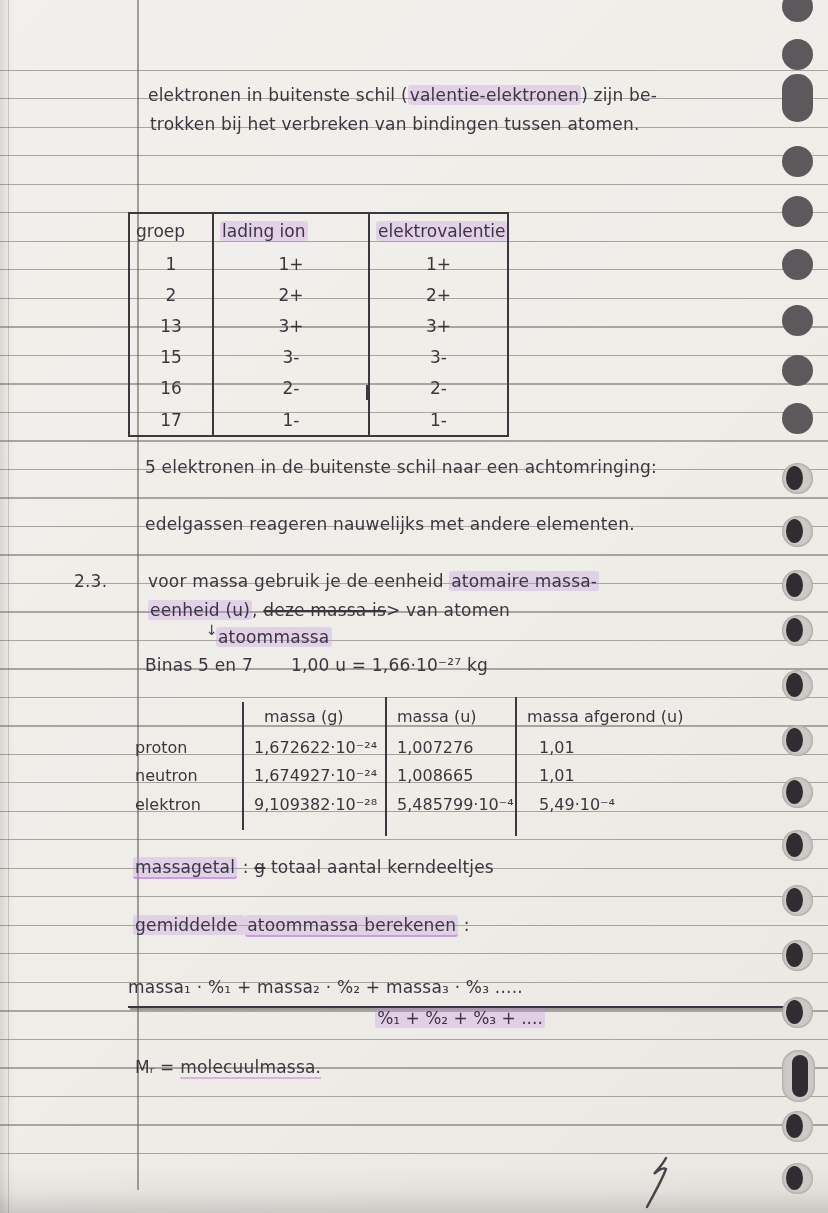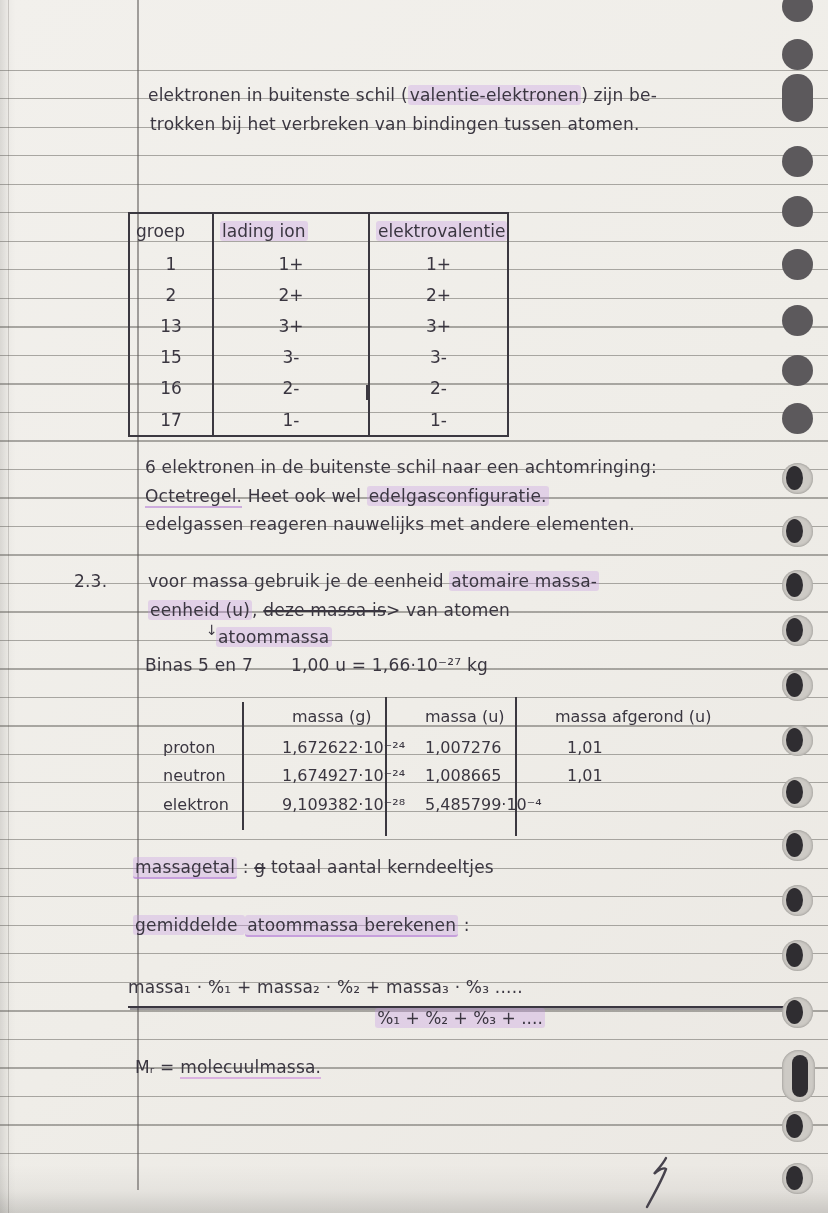--- a/index.html
+++ b/index.html
@@ -40,21 +40,21 @@
   .vcell{display:flex;align-items:center;justify-content:center;font-size:17px;}
   .vhead{justify-content:flex-start;padding-left:6px;}
   .stub{position:absolute;background:#3b3840;}
 
   
   .mtable{
     position:absolute;left:135px;top:700px;
     display:grid;grid-template-columns:107px 143px 130px 245px;
     grid-template-rows:33px 28.5px 28.5px 28.5px;
   }
-  .mcell{display:flex;align-items:center;font-size:16px;white-space:pre;margin-left:28px;}
+  .mcell{display:flex;align-items:center;font-size:16px;white-space:pre;}
   .mcell.pad{padding-left:12px;}
   .mdiv{position:absolute;width:2px;background:#3b3840;}
 
   .formula-num{
     position:absolute;left:128px;top:973px;width:664px;
     font-size:17px;white-space:pre;
     border-bottom:2px solid #3a3640;
     box-shadow:0 4px 0 -2px rgba(58,54,64,0.45);
     padding-bottom:4px;
   }
@@ -107,22 +107,21 @@
     <div class="vcell c2">2-</div>
     <div class="vcell c3">2-</div>
 
     <div class="vcell">17</div>
     <div class="vcell c2">1-</div>
     <div class="vcell c3">1-</div>
   </div>
   <div class="stub" style="left:366px;top:385px;width:2px;height:15px;"></div>
   <div class="stub" style="left:128px;top:385px;width:2px;height:9px;"></div>
 
-  <div class="hw" style="left:145px;top:453px;">6 elektronen in de buitenste schil naar een achtomringing:</div>
-  <div class="hw" style="left:145px;top:482px;"><span class="ul-purple">Octetregel.</span><span> Heet ook wel </span><span class="hl">edelgasconfiguratie.</span></div>
+  <div class="hw" style="left:145px;top:453px;">5 elektronen in de buitenste schil naar een achtomringing:</div>
   <div class="hw" style="left:145px;top:510px;">edelgassen reageren nauwelijks met andere elementen.</div>
 
   <div class="hw" style="left:74px;top:567px;">2.3.</div>
   <div class="hw" style="left:148px;top:567px;"><span>voor massa gebruik je de eenheid </span><span class="hl">atomaire massa-</span></div>
   <div class="hw" style="left:148px;top:596px;"><span class="hl">eenheid (u)</span><span>, </span><span class="struck">deze massa is</span><span>&gt; van atomen</span></div>
   <div class="hw" style="left:206px;top:623px;"><span class="arrow-down">↓</span><span class="hl">atoommassa</span></div>
   <div class="hw" style="left:145px;top:651px;"><span>Binas 5 en 7</span><span style="display:inline-block;width:38px;"></span><span>1,00 u = 1,66·10⁻²⁷ kg</span></div>
 
   <div class="mtable">
     <div class="mcell"></div>
@@ -136,20 +135,21 @@
     <div class="mcell pad" style="padding-left:24px;">1,01</div>
 
     <div class="mcell">neutron</div>
     <div class="mcell pad">1,674927·10⁻²⁴</div>
     <div class="mcell pad">1,008665</div>
     <div class="mcell pad" style="padding-left:24px;">1,01</div>
 
     <div class="mcell">elektron</div>
     <div class="mcell pad">9,109382·10⁻²⁸</div>
     <div class="mcell pad">5,485799·10⁻⁴</div>
+    <div class="mcell pad" style="padding-left:24px;">5,49·10⁻⁴</div>
   </div>
   <div class="mdiv" style="left:242px;top:702px;height:128px;"></div>
   <div class="mdiv" style="left:385px;top:697px;height:139px;"></div>
   <div class="mdiv" style="left:515px;top:697px;height:139px;"></div>
 
   <div class="hw" style="left:133px;top:853px;"><span class="hl ul-purple">massagetal</span><span> : </span><span class="struck">g</span><span> totaal aantal kerndeeltjes</span></div>
 
   <div class="hw" style="left:133px;top:911px;"><span class="hl">gemiddelde </span><span class="hl ul-purple">atoommassa berekenen</span><span> :</span></div>
 
   <div class="formula-num hw" style="position:absolute;">massa₁ · %₁ + massa₂ · %₂ + massa₃ · %₃ .....</div>

